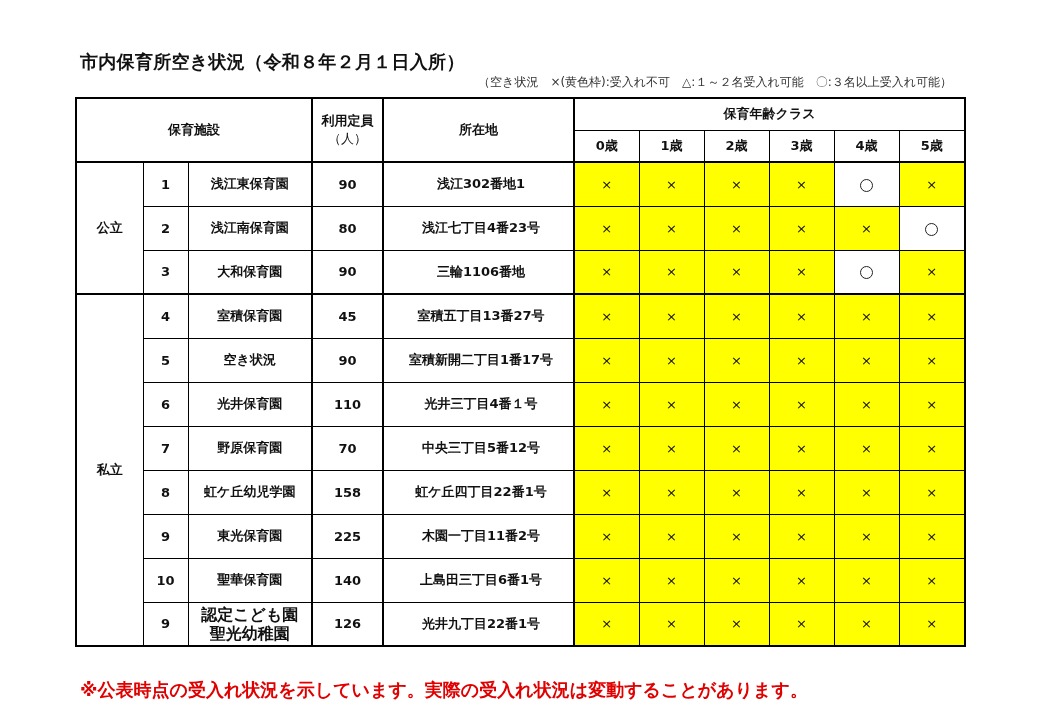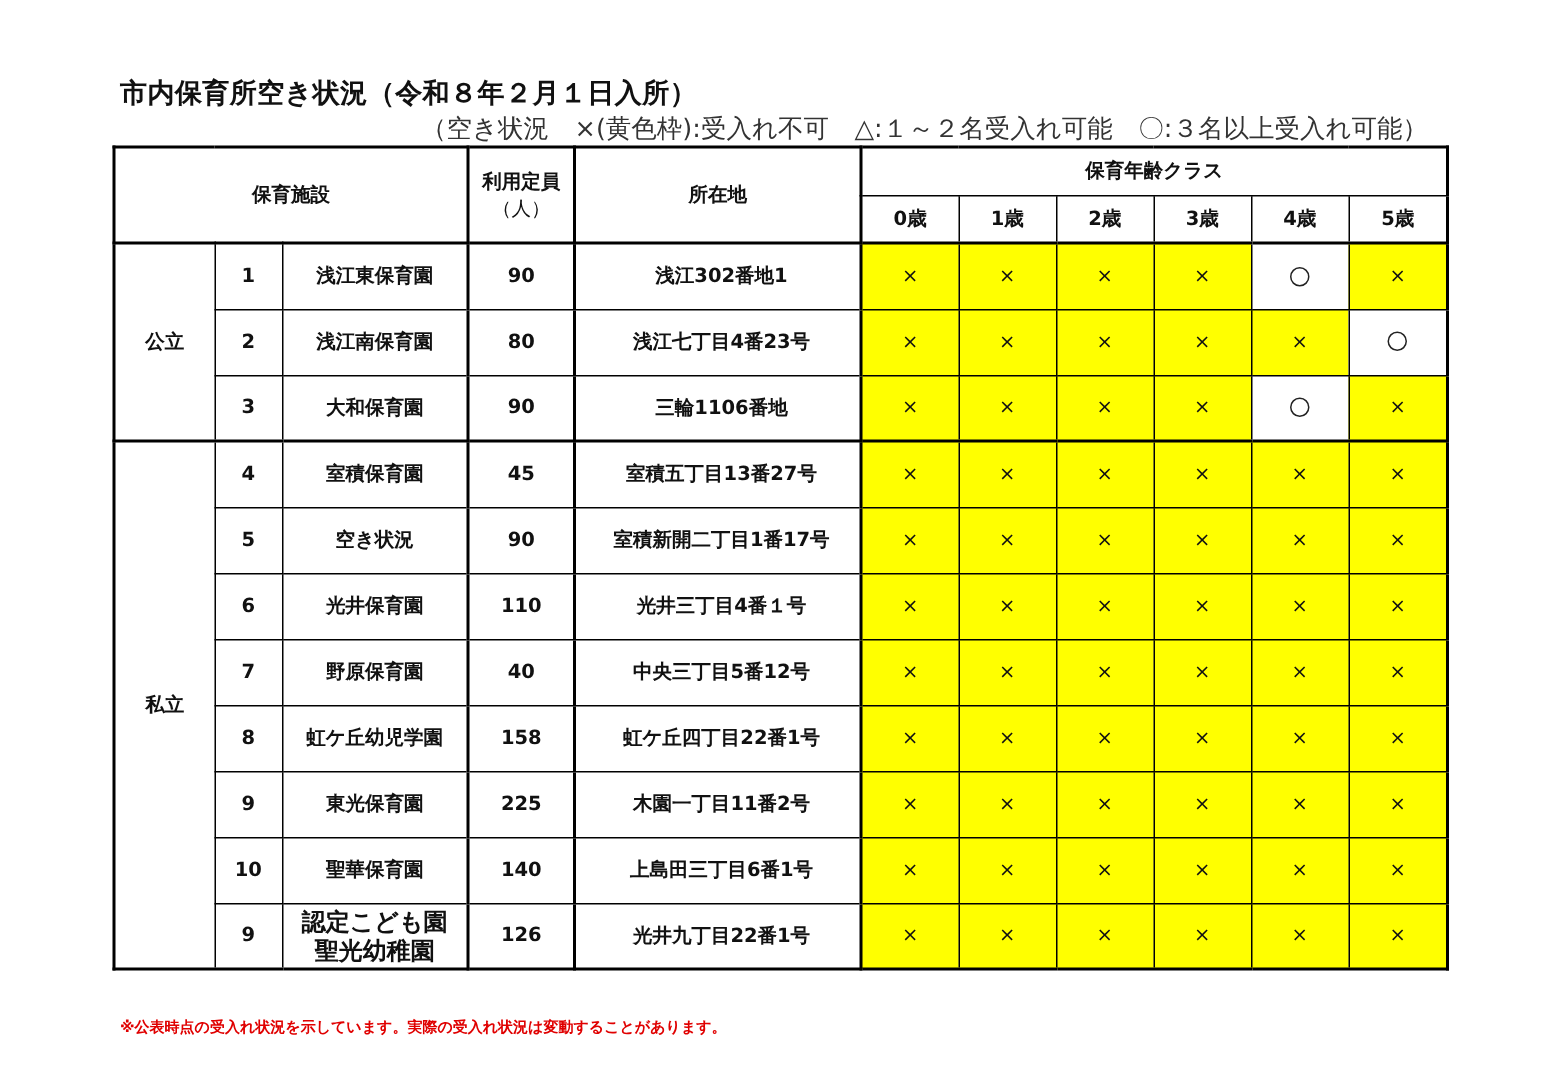--- a/index.html
+++ b/index.html
@@ -1,37 +1,37 @@
 <!DOCTYPE html>
 <html><head>
 <meta charset="utf-8">
 <style>
   html, body { margin: 0; padding: 0; background: #ffffff; }
   body { width: 1040px; height: 720px; position: relative; overflow: hidden;
          font-family: "DejaVu Sans", "Liberation Sans", sans-serif; color: #111; }
   .title { position: absolute; left: 80px; top: 50px; font-size: 18px; font-weight: bold; letter-spacing: 0.3px; }
-  .legend { position: absolute; right: 88px; top: 74px; font-size: 17px; color: #333; white-space: nowrap; }
+  .legend { position: absolute; right: 88px; top: 74px; font-size: 12px; color: #333; white-space: nowrap; }
   table.grid { position: absolute; left: 75px; top: 97px; border-collapse: collapse; table-layout: fixed; width: 889px; }
   table.grid td, table.grid th { border: 1px solid #000; text-align: center; vertical-align: middle; padding: 0; font-size: 13px; font-weight: bold; }
   table.grid th { font-weight: bold; }
   .h1 { height: 32px; }
   .h2 { height: 32px; }
   .row { height: 44px; }
   .thick-l { border-left: 2px solid #000 !important; }
   .thick-r { border-right: 2px solid #000 !important; }
   .thick-t { border-top: 2px solid #000 !important; }
   .thick-b { border-bottom: 2px solid #000 !important; }
   .addr { text-align: right; padding-left: 5px !important; }
   .cell { font-weight: normal !important; font-size: 14px; }
   .cell.no { background: #ffff00; }
   .cell.yes { background: #ffffff; }
   .mark-x { font-size: 13px; }
   .mark-o { display: inline-block; width: 11px; height: 11px; border: 1.5px solid #222; border-radius: 50%; vertical-align: middle; }
   .name2 { font-size: 16px; line-height: 19px; }
-  .note { position: absolute; left: 80px; top: 678px; color: #e00000; font-size: 10px; font-weight: bold; }
+  .note { position: absolute; left: 80px; top: 678px; color: #e00000; font-size: 18px; font-weight: bold; }
 </style>
 </head>
 <body>
 
 <div class="title">市内保育所空き状況（令和８年２月１日入所）</div>
 <div class="legend">（空き状況　×(黄色枠):受入れ不可　△:１～２名受入れ可能　〇:３名以上受入れ可能）</div>
 
 <table class="grid">
   <colgroup>
     <col style="width:67px">
@@ -136,21 +136,21 @@
         <td class="cell no"><span class="mark-x">×</span></td>
         <td class="cell no"><span class="mark-x">×</span></td>
         <td class="cell no"><span class="mark-x">×</span></td>
         <td class="cell no"><span class="mark-x">×</span></td>
         <td class="cell no"><span class="mark-x">×</span></td>
         <td class="cell no thick-r"><span class="mark-x">×</span></td>
       </tr>
       <tr class="row">
         <td class="">7</td>
         <td class="thick-r">野原保育園</td>
-        <td class="thick-r">40</td>
+        <td class="thick-r">70</td>
         <td class="thick-r addr">中央三丁目5番12号</td>
         <td class="cell no"><span class="mark-x">×</span></td>
         <td class="cell no"><span class="mark-x">×</span></td>
         <td class="cell no"><span class="mark-x">×</span></td>
         <td class="cell no"><span class="mark-x">×</span></td>
         <td class="cell no"><span class="mark-x">×</span></td>
         <td class="cell no thick-r"><span class="mark-x">×</span></td>
       </tr>
       <tr class="row">
         <td class="">8</td>

